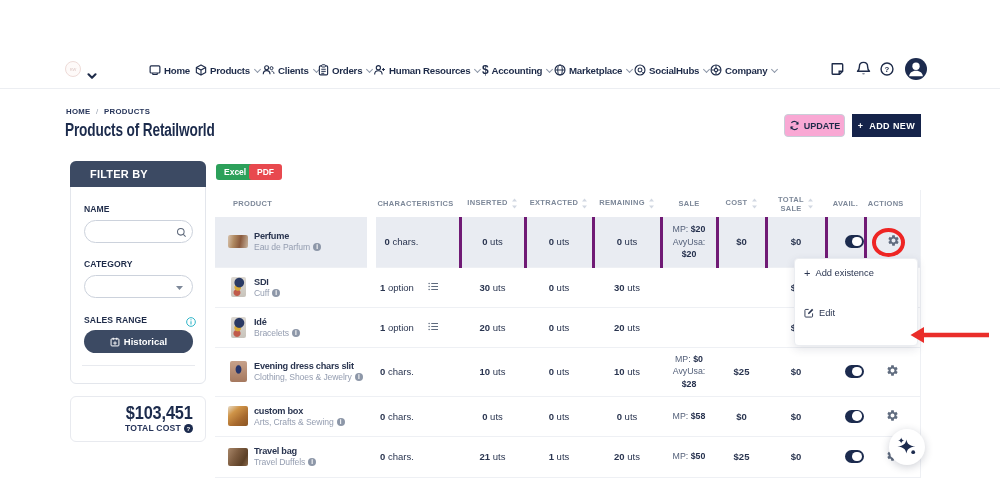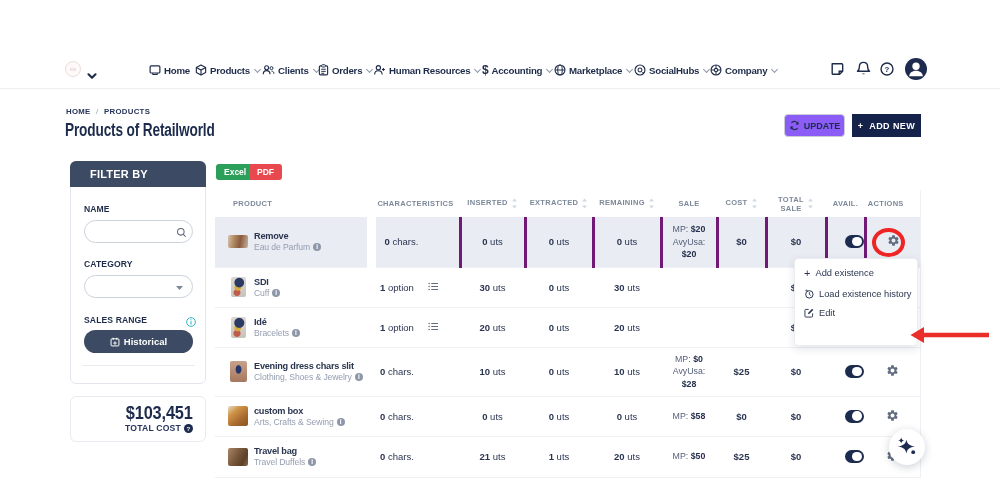--- a/index.html
+++ b/index.html
@@ -9,21 +9,21 @@
 #navbar { position:absolute; top:0; left:0; width:1000px; height:89px; background:#fff; border-bottom:1px solid #eceef2; }
 .logo-c { position:absolute; left:65px; top:61px; width:16px; height:16px; border-radius:50%; background:#fefaf9; border:1px solid #eedbd8; font-size:4px; color:#dcc6c3; text-align:center; line-height:15px;}
 .nav-item { position:absolute; top:62px; height:16px; font-size:9.7px; letter-spacing:-.25px; font-weight:700; color:#1e2b49; white-space:nowrap; display:flex; align-items:center; gap:3px;}
 .nav-item svg { display:block; }
 .caret { display:inline-block; width:6px; height:6px; margin-left:2px; position:relative; top:-1px;}
 .caret:after{ content:""; position:absolute; left:0; top:1px; width:4px; height:4px; border-right:1.4px solid #8d97a8; border-bottom:1.4px solid #8d97a8; transform:rotate(45deg);}
 
 #crumb { position:absolute; left:66px; top:107px; font-size:7.8px; font-weight:700; color:#27355a; letter-spacing:.3px;}
 #crumb .sep{ color:#9aa3b2; font-weight:400; padding:0 3px;}
 #title { position:absolute; left:65px; top:120px; font-size:17.5px; font-weight:700; color:#1c2b4c; letter-spacing:-.2px; transform:scaleX(.78); transform-origin:0 0; }
-#btn-update { position:absolute; left:784px; top:114px; width:61px; height:23px; background:#8b5cf6; border:1px solid #c9ced8; border-radius:4px; font-size:9px; font-weight:700; color:#1e2b49; display:flex; align-items:center; justify-content:center; gap:4px;}
+#btn-update { position:absolute; left:784px; top:114px; width:61px; height:23px; background:#f9a8d4; border:1px solid #c9ced8; border-radius:4px; font-size:9px; font-weight:700; color:#1e2b49; display:flex; align-items:center; justify-content:center; gap:4px;}
 #btn-add { position:absolute; left:852px; top:114px; width:69px; height:23px; background:#15234a; border-radius:0; font-size:9px; font-weight:700; color:#fff; letter-spacing:.4px; display:flex; align-items:center; justify-content:center;}
 
 #filter-card { position:absolute; left:70px; top:161px; width:136px; height:223px; background:#fff; border:1px solid #e3e6ec; border-radius:6px; }
 #filter-head { position:absolute; left:-1px; top:-1px; width:136px; height:26px; background:#3c4a63; border-radius:6px 6px 0 0; color:#fff; font-size:11px; font-weight:700; line-height:26px; padding-left:20px; letter-spacing:.2px;}
 .flabel { position:absolute; left:13px; font-size:8.6px; font-weight:700; color:#1e2b49; letter-spacing:.1px;}
 .finput { position:absolute; left:13px; width:109px; height:23px; border:1px solid #ccd2dc; border-radius:12px; background:#fff;}
 #btn-hist { position:absolute; left:13px; top:168px; width:109px; height:23px; background:#3c4a63; border-radius:12px; color:#fff; font-size:9.5px; font-weight:700; display:flex; align-items:center; justify-content:center; gap:4px;}
 #fsep { position:absolute; left:11px; top:203px; width:113px; height:1px; background:#e8eaef;}
 #cost-card { position:absolute; left:70px; top:396px; width:136px; height:46px; background:#fff; border:1px solid #e8eaef; border-radius:6px; }
 #cost-val { position:absolute; right:12px; top:5px; font-size:19px; font-weight:700; color:#1c2b4c; letter-spacing:-.2px; transform:scaleX(.86); transform-origin:100% 0;}
@@ -215,21 +215,21 @@
         <th>AVAIL.</th>
         <th style="padding-right:13px;">ACTIONS</th>
 </tr>
 <tr class="hl" style="height:50px;">
 <td class="pl">
           <div class="pcell">
             <div class="tbox">
               <div class="thumb" style="width:20px;height:13px;background:linear-gradient(100deg,#d8c3ae 0%,#b08a62 30%,#8a5a3e 60%,#c7b49e 100%);"></div>
             </div>
             <div>
-              <div class="pname">Remove</div>
+              <div class="pname">Perfume</div>
               <div class="psub">Eau de Parfum <span class="inf">i</span></div>
             </div>
           </div>
         </td>
 <td class="pl">
           <div class="chars"><b>0</b>&nbsp;chars.</div>
         </td>
 <td class="uts"><b>0</b> uts</td>
 <td class="uts"><b>0</b> uts</td>
 <td class="uts"><b>0</b> uts</td>
@@ -383,25 +383,20 @@
 <td><span class="toggle"></span></td>
 <td><svg width="13" height="13" viewBox="0 0 24 24" fill="#5f6b7e">
             <path d="M19.14 12.94c.04-.3.06-.61.06-.94 0-.32-.02-.64-.07-.94l2.03-1.58c.18-.14.23-.41.12-.61l-1.92-3.32c-.12-.22-.37-.29-.59-.22l-2.39.96c-.5-.38-1.03-.7-1.62-.94L14.4 2.81c-.04-.24-.24-.41-.48-.41h-3.84c-.24 0-.43.17-.47.41L9.25 5.35c-.59.24-1.13.57-1.62.94L5.24 5.33c-.22-.08-.47 0-.59.22L2.74 8.87c-.12.21-.08.47.12.61l2.03 1.58c-.05.3-.09.63-.09.94s.02.64.07.94l-2.03 1.58c-.18.14-.23.41-.12.61l1.92 3.32c.12.22.37.29.59.22l2.39-.96c.5.38 1.03.7 1.62.94l.36 2.54c.05.24.24.41.48.41h3.84c.24 0 .44-.17.47-.41l.36-2.54c.59-.24 1.13-.56 1.62-.94l2.39.96c.22.08.47 0 .59-.22l1.92-3.32c.12-.22.07-.47-.12-.61l-2.01-1.58zM12 15.6c-1.98 0-3.6-1.62-3.6-3.6s1.62-3.6 3.6-3.6 3.6 1.62 3.6 3.6-1.62 3.6-3.6 3.6z"></path>
           </svg></td>
 </tr>
 </tbody>
   </table>
 
 <div id="menu">
   <div class="mi" style="top:5px;"><span style="font-size:11px;font-weight:400;color:#2a3550;">+</span>Add existence</div>
-  <div class="mi" style="top:26px;"><svg width="10" height="10" viewBox="0 0 14 14">
-        <circle cx="7.5" cy="7.5" r="5.2" fill="none" stroke="#2a3550" stroke-width="1.4"></circle>
-        <path d="M7.5 4.5 V7.5 L9.5 9" fill="none" stroke="#2a3550" stroke-width="1.3"></path>
-        <path d="M2 2 L4.2 1.4 L4.6 3.6" fill="none" stroke="#2a3550" stroke-width="1.2"></path>
-      </svg>Load existence history</div>
   <div class="mi" style="top:45px;"><svg width="10" height="10" viewBox="0 0 14 14">
         <path d="M12 7.5 V11.5 A1.2 1.2 0 0 1 10.8 12.7 H2.5 A1.2 1.2 0 0 1 1.3 11.5 V3.2 A1.2 1.2 0 0 1 2.5 2 H6.5" fill="none" stroke="#2a3550" stroke-width="1.3"></path>
         <path d="M5.5 8.7 L6 6.5 L11.3 1.2 L13 2.9 L7.7 8.2 Z" fill="#2a3550"></path>
       </svg>Edit</div>
 </div>
 <div id="redcirc"></div>
 <svg class="abs" style="left:910px;top:326px;z-index:8;" width="80" height="18" viewBox="0 0 80 18">
     <path d="M0.5 9 L14 1 V6.8 H79 V11.2 H14 V17 Z" fill="#ea2e2a"></path>
   </svg>
 <div id="sparkle"><svg width="36" height="36" viewBox="0 0 36 36">

